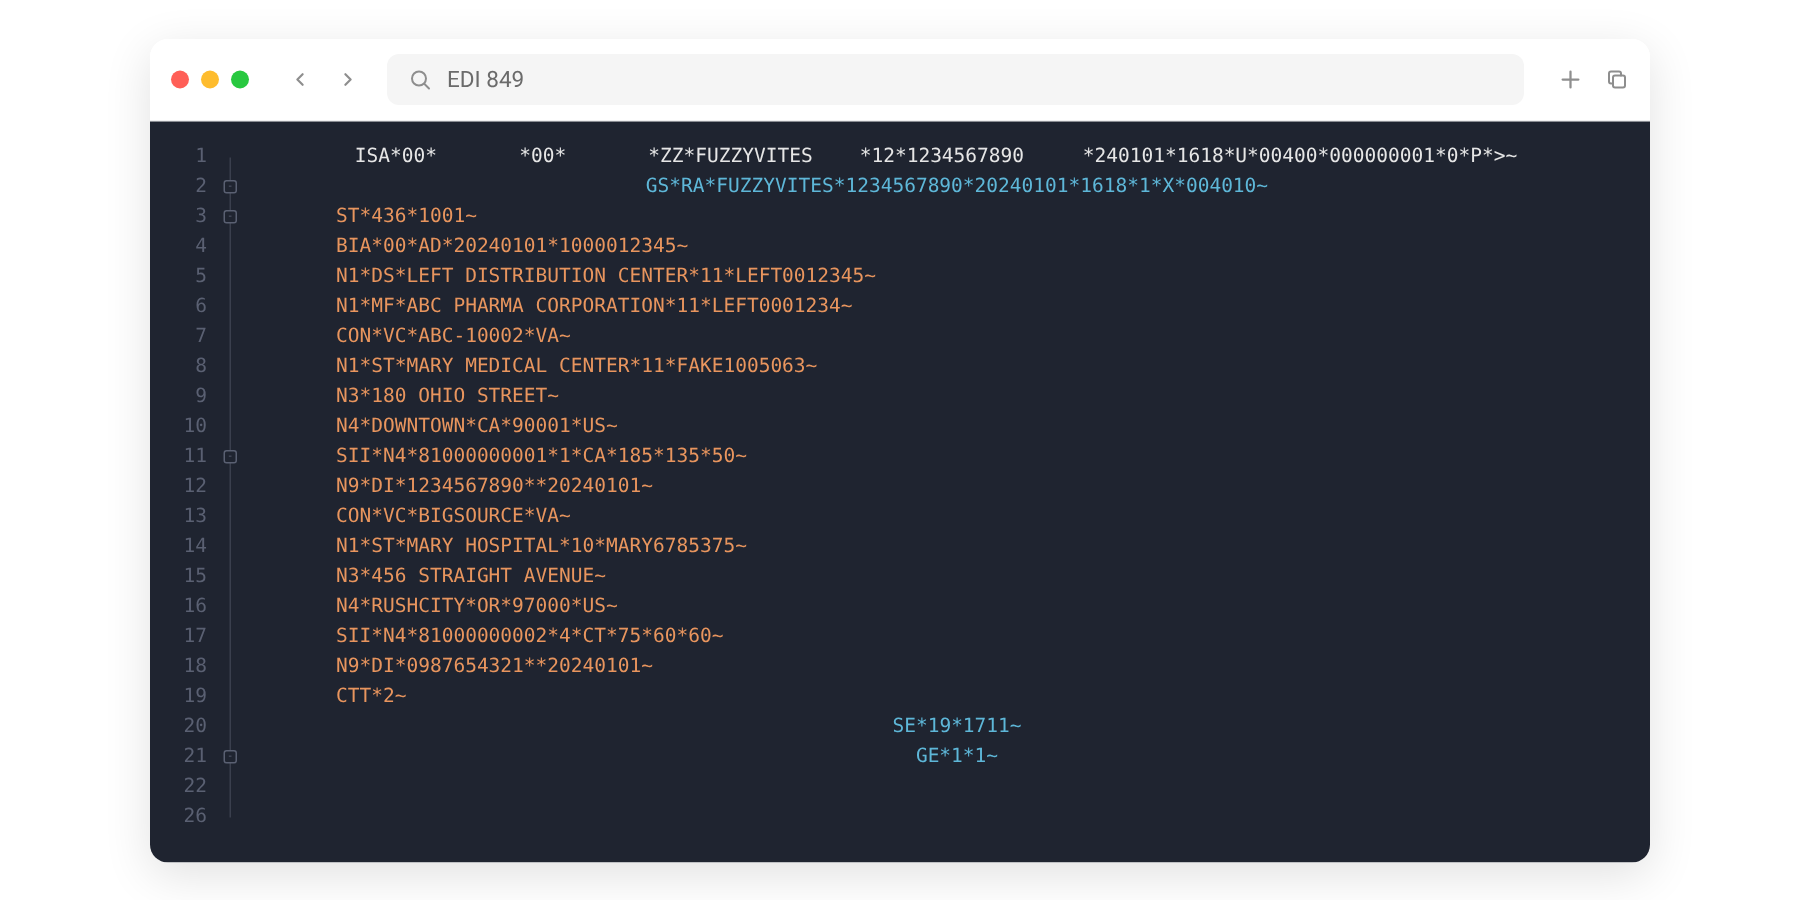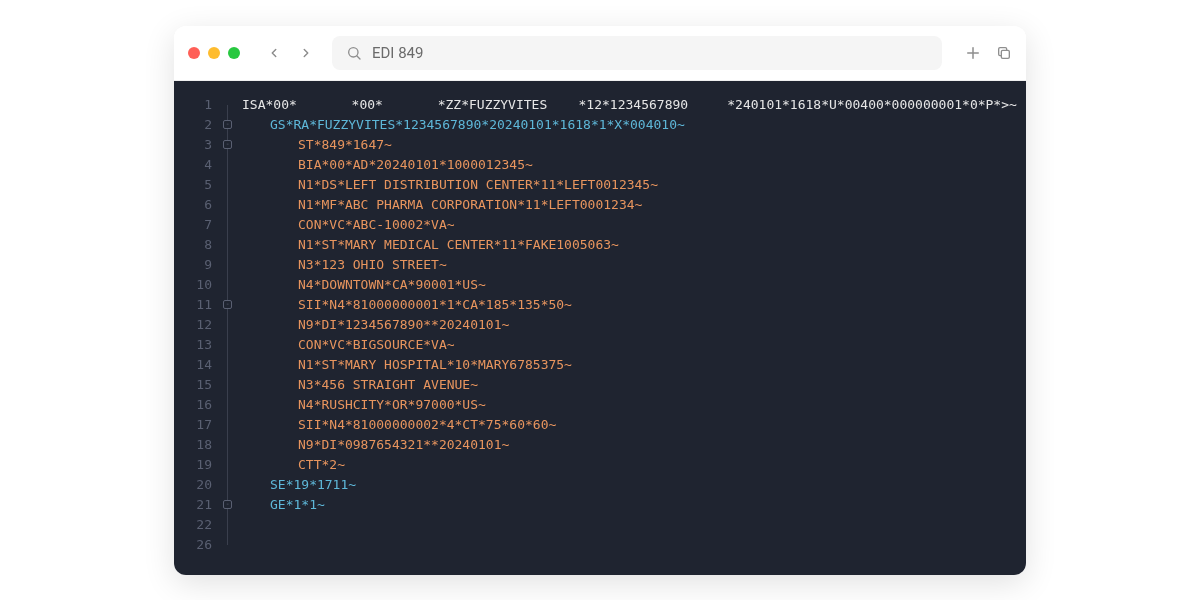--- a/index.html
+++ b/index.html
@@ -10,21 +10,21 @@
     body {
       background: #ffffff;
       font-family: -apple-system, BlinkMacSystemFont, "Segoe UI", Roboto, sans-serif;
       display: flex;
       justify-content: center;
       align-items: center;
       min-height: 600px;
       padding: 20px;
     }
     .window {
-      width: 852px;
+      width: 1000px;
       background: #ffffff;
       border-radius: 12px;
       box-shadow: 0 8px 32px rgba(0,0,0,0.12);
       overflow: hidden;
     }
     .titlebar {
       display: flex;
       align-items: center;
       padding: 10px 14px;
       gap: 14px;
@@ -128,24 +128,24 @@
     .code {
       flex: 1;
       padding-left: 4px;
       padding-right: 20px;
       overflow-x: auto;
     }
     .line {
       height: 20px;
       white-space: pre;
     }
-    .c-white { color: #e6e6e6; }
+    .c-white { color: #e6e6e6; text-align: center; }
     .c-blue { color: #5eb7d8; }
     .c-orange { color: #e8955e; }
-    .indent1 { padding-left: 28px; }
+    .indent1 { padding-left: 28px; text-align: center; }
     .indent2 { padding-left: 56px; }
   </style>
 </head>
 <body>
 
 <div class="window">
   <div class="titlebar">
     <div class="traffic-lights">
       <div class="light red"></div>
       <div class="light yellow"></div>
@@ -217,27 +217,27 @@
     <div class="fold-col">
       <div class="fold-line" style="top:10px;height:440px;"></div>
       <div class="fold-marker" style="top:25px;">-</div>
       <div class="fold-marker" style="top:45px;">-</div>
       <div class="fold-marker" style="top:205px;">-</div>
       <div class="fold-marker" style="top:405px;">-</div>
     </div>
     <div class="code" id="code">
         <div class="line c-white indent0">ISA*00*       *00*       *ZZ*FUZZYVITES    *12*1234567890     *240101*1618*U*00400*000000001*0*P*&gt;~</div>
         <div class="line c-blue indent1">GS*RA*FUZZYVITES*1234567890*20240101*1618*1*X*004010~</div>
-        <div class="line c-orange indent2">ST*849*1647~</div>
+        <div class="line c-orange indent2">ST*436*1001~</div>
         <div class="line c-orange indent2">BIA*00*AD*20240101*1000012345~</div>
         <div class="line c-orange indent2">N1*DS*LEFT DISTRIBUTION CENTER*11*LEFT0012345~</div>
         <div class="line c-orange indent2">N1*MF*ABC PHARMA CORPORATION*11*LEFT0001234~</div>
         <div class="line c-orange indent2">CON*VC*ABC-10002*VA~</div>
         <div class="line c-orange indent2">N1*ST*MARY MEDICAL CENTER*11*FAKE1005063~</div>
-        <div class="line c-orange indent2">N3*123 OHIO STREET~</div>
+        <div class="line c-orange indent2">N3*180 OHIO STREET~</div>
         <div class="line c-orange indent2">N4*DOWNTOWN*CA*90001*US~</div>
         <div class="line c-orange indent2">SII*N4*81000000001*1*CA*185*135*50~</div>
         <div class="line c-orange indent2">N9*DI*1234567890**20240101~</div>
         <div class="line c-orange indent2">CON*VC*BIGSOURCE*VA~</div>
         <div class="line c-orange indent2">N1*ST*MARY HOSPITAL*10*MARY6785375~</div>
         <div class="line c-orange indent2">N3*456 STRAIGHT AVENUE~</div>
         <div class="line c-orange indent2">N4*RUSHCITY*OR*97000*US~</div>
         <div class="line c-orange indent2">SII*N4*81000000002*4*CT*75*60*60~</div>
         <div class="line c-orange indent2">N9*DI*0987654321**20240101~</div>
         <div class="line c-orange indent2">CTT*2~</div>

